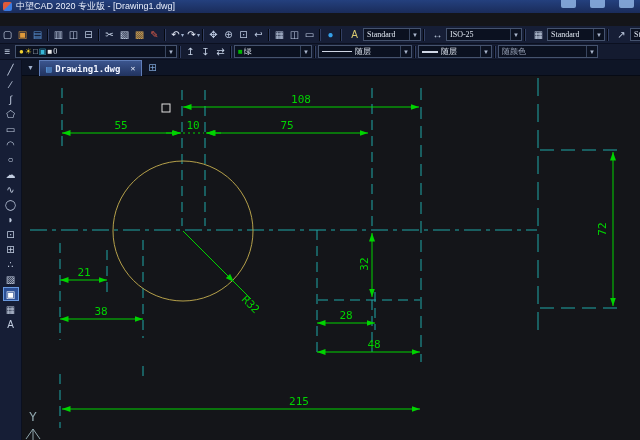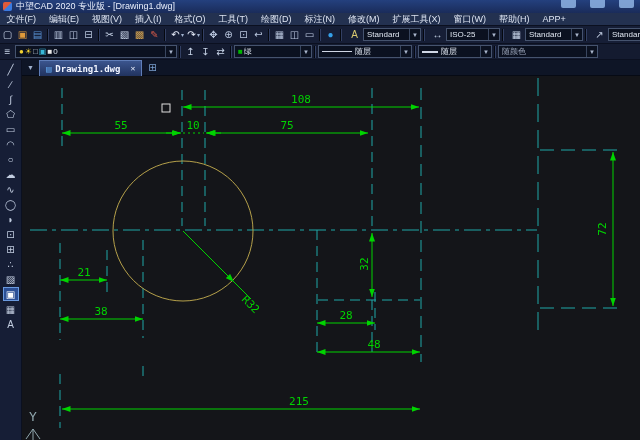--- a/index.html
+++ b/index.html
@@ -20,21 +20,21 @@
   
   #tb1{position:absolute;left:0;top:26px;width:640px;height:18px;background:#161e36;
     display:flex;align-items:center;border-bottom:1px solid #0b1020;box-sizing:border-box;}
   #tb2{position:absolute;left:0;top:44px;width:640px;height:16px;background:#141b30;
     display:flex;align-items:center;border-bottom:1px solid #0b1020;box-sizing:border-box;}
   .tbtn{width:15px;height:15px;display:flex;align-items:center;justify-content:center;
     font-size:10px;color:#b9c6de;flex:none;}
   .dd-mini{font-size:6px;color:#9fb0cc;margin-left:-2px;flex:none;}
   .sep{width:1px;height:12px;background:#05080f;border-right:1px solid #323f63;margin:0 2px;flex:none;}
   .combo{display:flex;align-items:center;background:#0b1120;border:1px solid #45536e;height:13px;
-    font-family:Liberation Sans, sans-serif;font-size:8px;color:#dfe6f0;padding:0 0 0 3px;box-sizing:border-box;flex:none;}
+    font-family:Liberation Serif, serif;font-size:8px;color:#dfe6f0;padding:0 0 0 3px;box-sizing:border-box;flex:none;}
   .combo .val{white-space:nowrap;overflow:hidden;}
   .combo .dd{margin-left:auto;color:#aab6cc;font-size:6px;padding:0 2px;border-left:1px solid #39465f;height:100%;
     display:flex;align-items:center;}
   .style-icon{margin:0 1px 0 3px;}
   .lay-ic{font-size:8px;margin-right:1px;flex:none;}
   .ltline{display:inline-block;height:1px;background:#cfd6e4;margin-right:3px;flex:none;}
   
   #tabbar{position:absolute;left:22px;top:60px;width:618px;height:16px;background:#0e1526;
     display:flex;align-items:center;border-bottom:1px solid #060a14;box-sizing:border-box;}
   #tab-flyout{color:#9fb0cc;font-size:7px;padding:0 5px;}
@@ -64,35 +64,20 @@
   <div id="titlebar">
     <span id="logo"></span>
     <span>中望CAD 2020 专业版 - [Drawing1.dwg]</span>
     <span class="winbtns">
       <span class="winbtn"></span>
       <span class="winbtn"></span>
       <span class="winbtn"></span>
     </span>
   </div>
 
-  <div id="menubar">
-      <span class="menu-item">文件(F)</span>
-      <span class="menu-item">编辑(E)</span>
-      <span class="menu-item">视图(V)</span>
-      <span class="menu-item">插入(I)</span>
-      <span class="menu-item">格式(O)</span>
-      <span class="menu-item">工具(T)</span>
-      <span class="menu-item">绘图(D)</span>
-      <span class="menu-item">标注(N)</span>
-      <span class="menu-item">修改(M)</span>
-      <span class="menu-item">扩展工具(X)</span>
-      <span class="menu-item">窗口(W)</span>
-      <span class="menu-item">帮助(H)</span>
-      <span class="menu-item">APP+</span>
-    </div>
 
   <div id="tb1">
       <span class="tbtn" style="color: rgb(200, 212, 232);">▢</span>
       <span class="tbtn" style="color: rgb(224, 154, 58);">▣</span>
       <span class="tbtn" style="color: rgb(90, 148, 216);">▤</span>
       <span class="sep"></span>
       <span class="tbtn" style="color: rgb(185, 198, 222);">▥</span>
       <span class="tbtn" style="color: rgb(185, 198, 222);">◫</span>
       <span class="tbtn" style="color: rgb(185, 198, 222);">⊟</span>
       <span class="sep"></span>
@@ -117,21 +102,21 @@
       <span class="sep"></span>
       <span class="tbtn" style="color: rgb(53, 160, 232);">●</span>
       <span class="sep"></span>
       <span class="tbtn style-icon" style="color: rgb(216, 200, 112);">A</span>
       <div class="combo" style="width: 58px;">
         <span class="val">Standard</span>
         <span class="dd">▼</span>
       </div>
       <span class="sep"></span>
       <span class="tbtn style-icon" style="color: rgb(200, 212, 232);">↔</span>
-      <div class="combo" style="width: 54px;">
+      <div class="combo" style="width: 76px;">
         <span class="val">ISO-25</span>
         <span class="dd">▼</span>
       </div>
       <span class="sep"></span>
       <span class="tbtn style-icon" style="color: rgb(200, 212, 232);">▦</span>
       <div class="combo" style="width: 58px;">
         <span class="val">Standard</span>
         <span class="dd">▼</span>
       </div>
       <span class="sep"></span>

